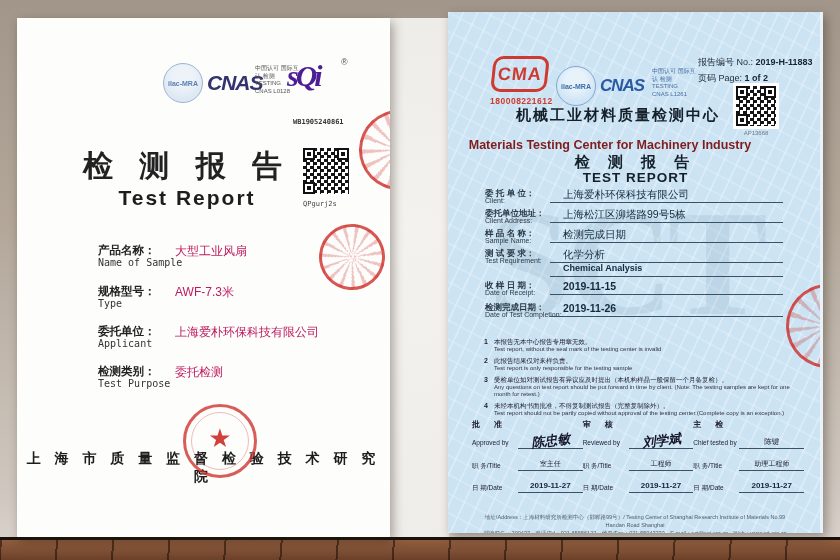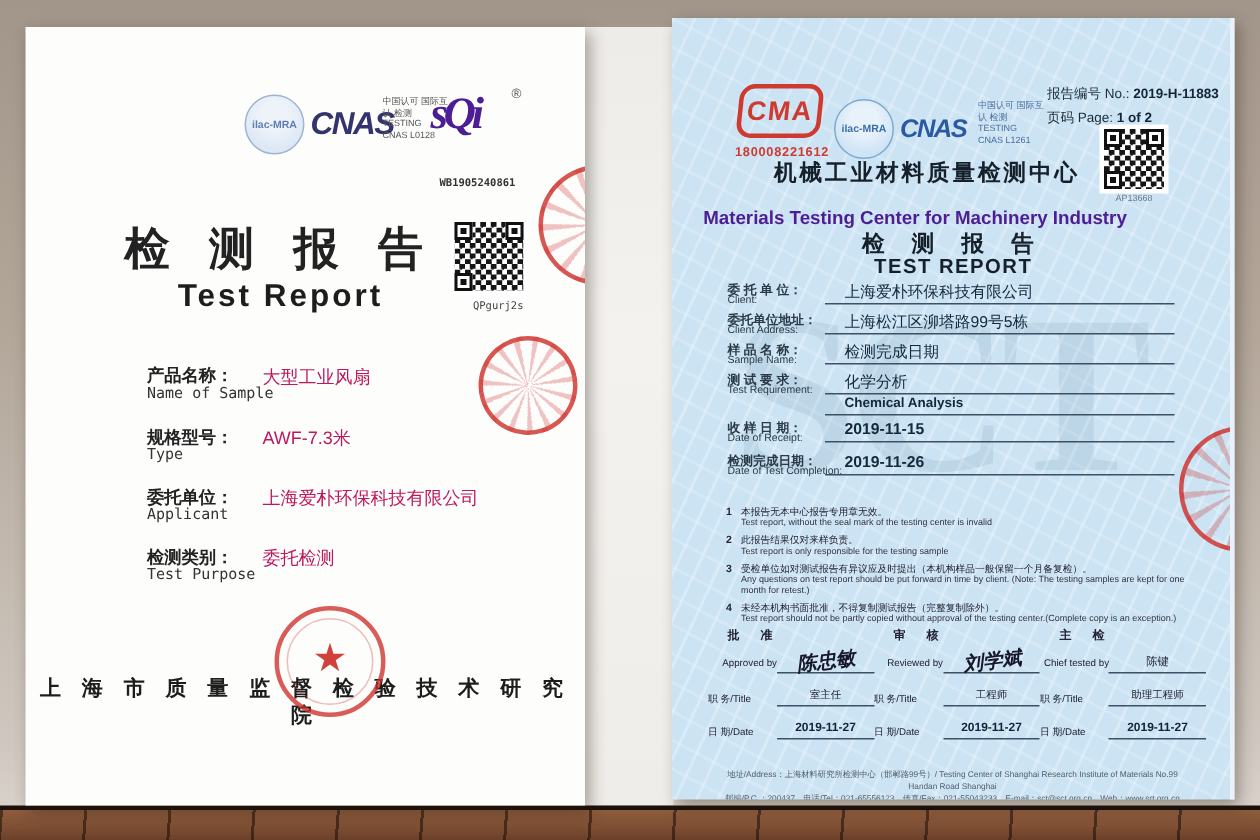--- a/index.html
+++ b/index.html
@@ -45,21 +45,21 @@
   .l-title-en{top:168px;left:50px;width:240px;text-align:center;font-size:21px;font-weight:bold;
     letter-spacing:2px;color:#1d1d1d;}
   
   .qr{background:
       repeating-conic-gradient(#151515 0% 25%, #ffffff 0% 50%) 0 0/7px 7px;
       outline:3px solid #fff;}
   .qr .finder{position:absolute;width:12px;height:12px;border:2px solid #111;background:#fff;}
   .qr .finder::after{content:"";position:absolute;inset:2px;background:#111;}
   .f-tl{left:0;top:0;} .f-tr{right:0;top:0;} .f-bl{left:0;bottom:0;}
   .l-qr{top:130px;left:286px;width:46px;height:46px;}
-  .l-qr-cap{top:182px;left:286px;width:46px;text-align:right;
+  .l-qr-cap{top:182px;left:286px;width:46px;text-align:left;
     font-family:"DejaVu Sans Mono",monospace;font-size:7px;color:#444;}
   
   .lrow{left:0;width:373px;height:40px;}
   .lrow .lcn{position:absolute;left:81px;top:0;font-size:11.5px;font-weight:bold;color:#222;}
   .lrow .len{position:absolute;left:81px;top:14px;font-family:"DejaVu Sans Mono",monospace;
     font-size:10px;color:#333;}
   .lrow .lval{position:absolute;left:158px;top:0;font-size:12px;color:#be185d;}
   
   .l-org-cn{top:432px;left:0;width:373px;text-align:center;font-size:14px;font-weight:bold;
     letter-spacing:5px;color:#1d1d1d;}
@@ -88,21 +88,21 @@
     color:#cf3a30;font-weight:bold;font-size:18px;letter-spacing:1px;}
   .cma-num{top:84px;left:42px;font-size:8.5px;font-weight:bold;color:#cf3a30;letter-spacing:.5px;}
   .r-ilac{left:0;top:0;}
   .r-logos{top:52px;left:108px;height:44px;width:180px;}
   .r-meta{top:42px;left:250px;width:118px;font-size:9px;color:#1d2c3a;line-height:1.8;}
   .r-meta b{color:#152436;}
   .r-qr{top:74px;left:288px;width:40px;height:40px;}
   .r-qr-cap{top:118px;left:280px;width:56px;text-align:center;font-size:6px;color:#6b7b88;}
   .r-center-cn{top:94px;left:0;width:340px;text-align:center;font-size:15px;font-weight:bold;
     letter-spacing:2px;color:#15202b;}
-  .r-center-en{top:126px;left:0;width:324px;text-align:center;font-size:12.5px;font-weight:bold;color:#4c1d95;}
+  .r-center-en{top:126px;left:0;width:324px;text-align:center;font-size:12.5px;font-weight:bold;color:#7f1d1d;}
   .r-title-cn{top:141px;left:0;width:375px;text-align:center;font-size:15px;font-weight:bold;
     letter-spacing:7px;color:#15202b;}
   .r-title-en{top:158px;left:0;width:375px;text-align:center;font-size:13.5px;font-weight:bold;
     letter-spacing:1px;color:#15202b;}
   
   .rrow{left:0;width:375px;}
   .rrow .rcn{position:absolute;left:37px;top:0;font-size:8.5px;font-weight:bold;color:#2a3a48;}
   .rrow .ren{position:absolute;left:37px;top:9px;font-size:7px;color:#2a3a48;}
   .rrow .rval{position:absolute;left:115px;top:0;font-size:10.5px;color:#13293d;}
   .rrow .rline{position:absolute;left:102px;top:14px;width:233px;border-bottom:1.2px solid #3d5166;}
@@ -113,21 +113,21 @@
   .note{margin-bottom:3.5px;position:relative;padding-left:10px;}
   .note .nno{position:absolute;left:0;top:0;font-size:7px;font-weight:bold;color:#223;}
   .note .ncn{font-size:6.5px;color:#223;line-height:1.25;}
   .note .nen{font-size:6px;color:#334;line-height:1.2;}
   
   .r-sign{top:398px;left:24px;width:332px;display:flex;}
   .sblock{width:112px;position:relative;height:62px;}
   .srole-cn{font-size:8px;font-weight:bold;color:#223;letter-spacing:3px;}
   .srole-en{font-size:6.5px;color:#223;}
   .srow{display:flex;margin-top:3px;align-items:flex-end;}
-  .slab{width:46px;flex:none;text-align:right;}
+  .slab{width:46px;flex:none;}
   .sline{flex:1;border-bottom:1px solid #3d5166;text-align:center;min-height:13px;}
   .sig-hand{display:inline-block;font-family:"DejaVu Serif",serif;font-style:italic;
     font-size:13px;font-weight:bold;color:#17172b;transform:rotate(-7deg) translateY(2px);}
   .sig-print{display:inline-block;font-size:7.5px;color:#223;}
   .sval{font-size:7px;color:#223;}
   .sdate{font-size:8px;font-weight:bold;color:#13233a;}
   .slab2{width:46px;flex:none;font-size:6.5px;color:#223;}
   
   .r-footer{top:500px;left:22px;width:330px;text-align:center;font-size:6px;color:#51606d;
     line-height:1.5;transform:scale(.92);}

